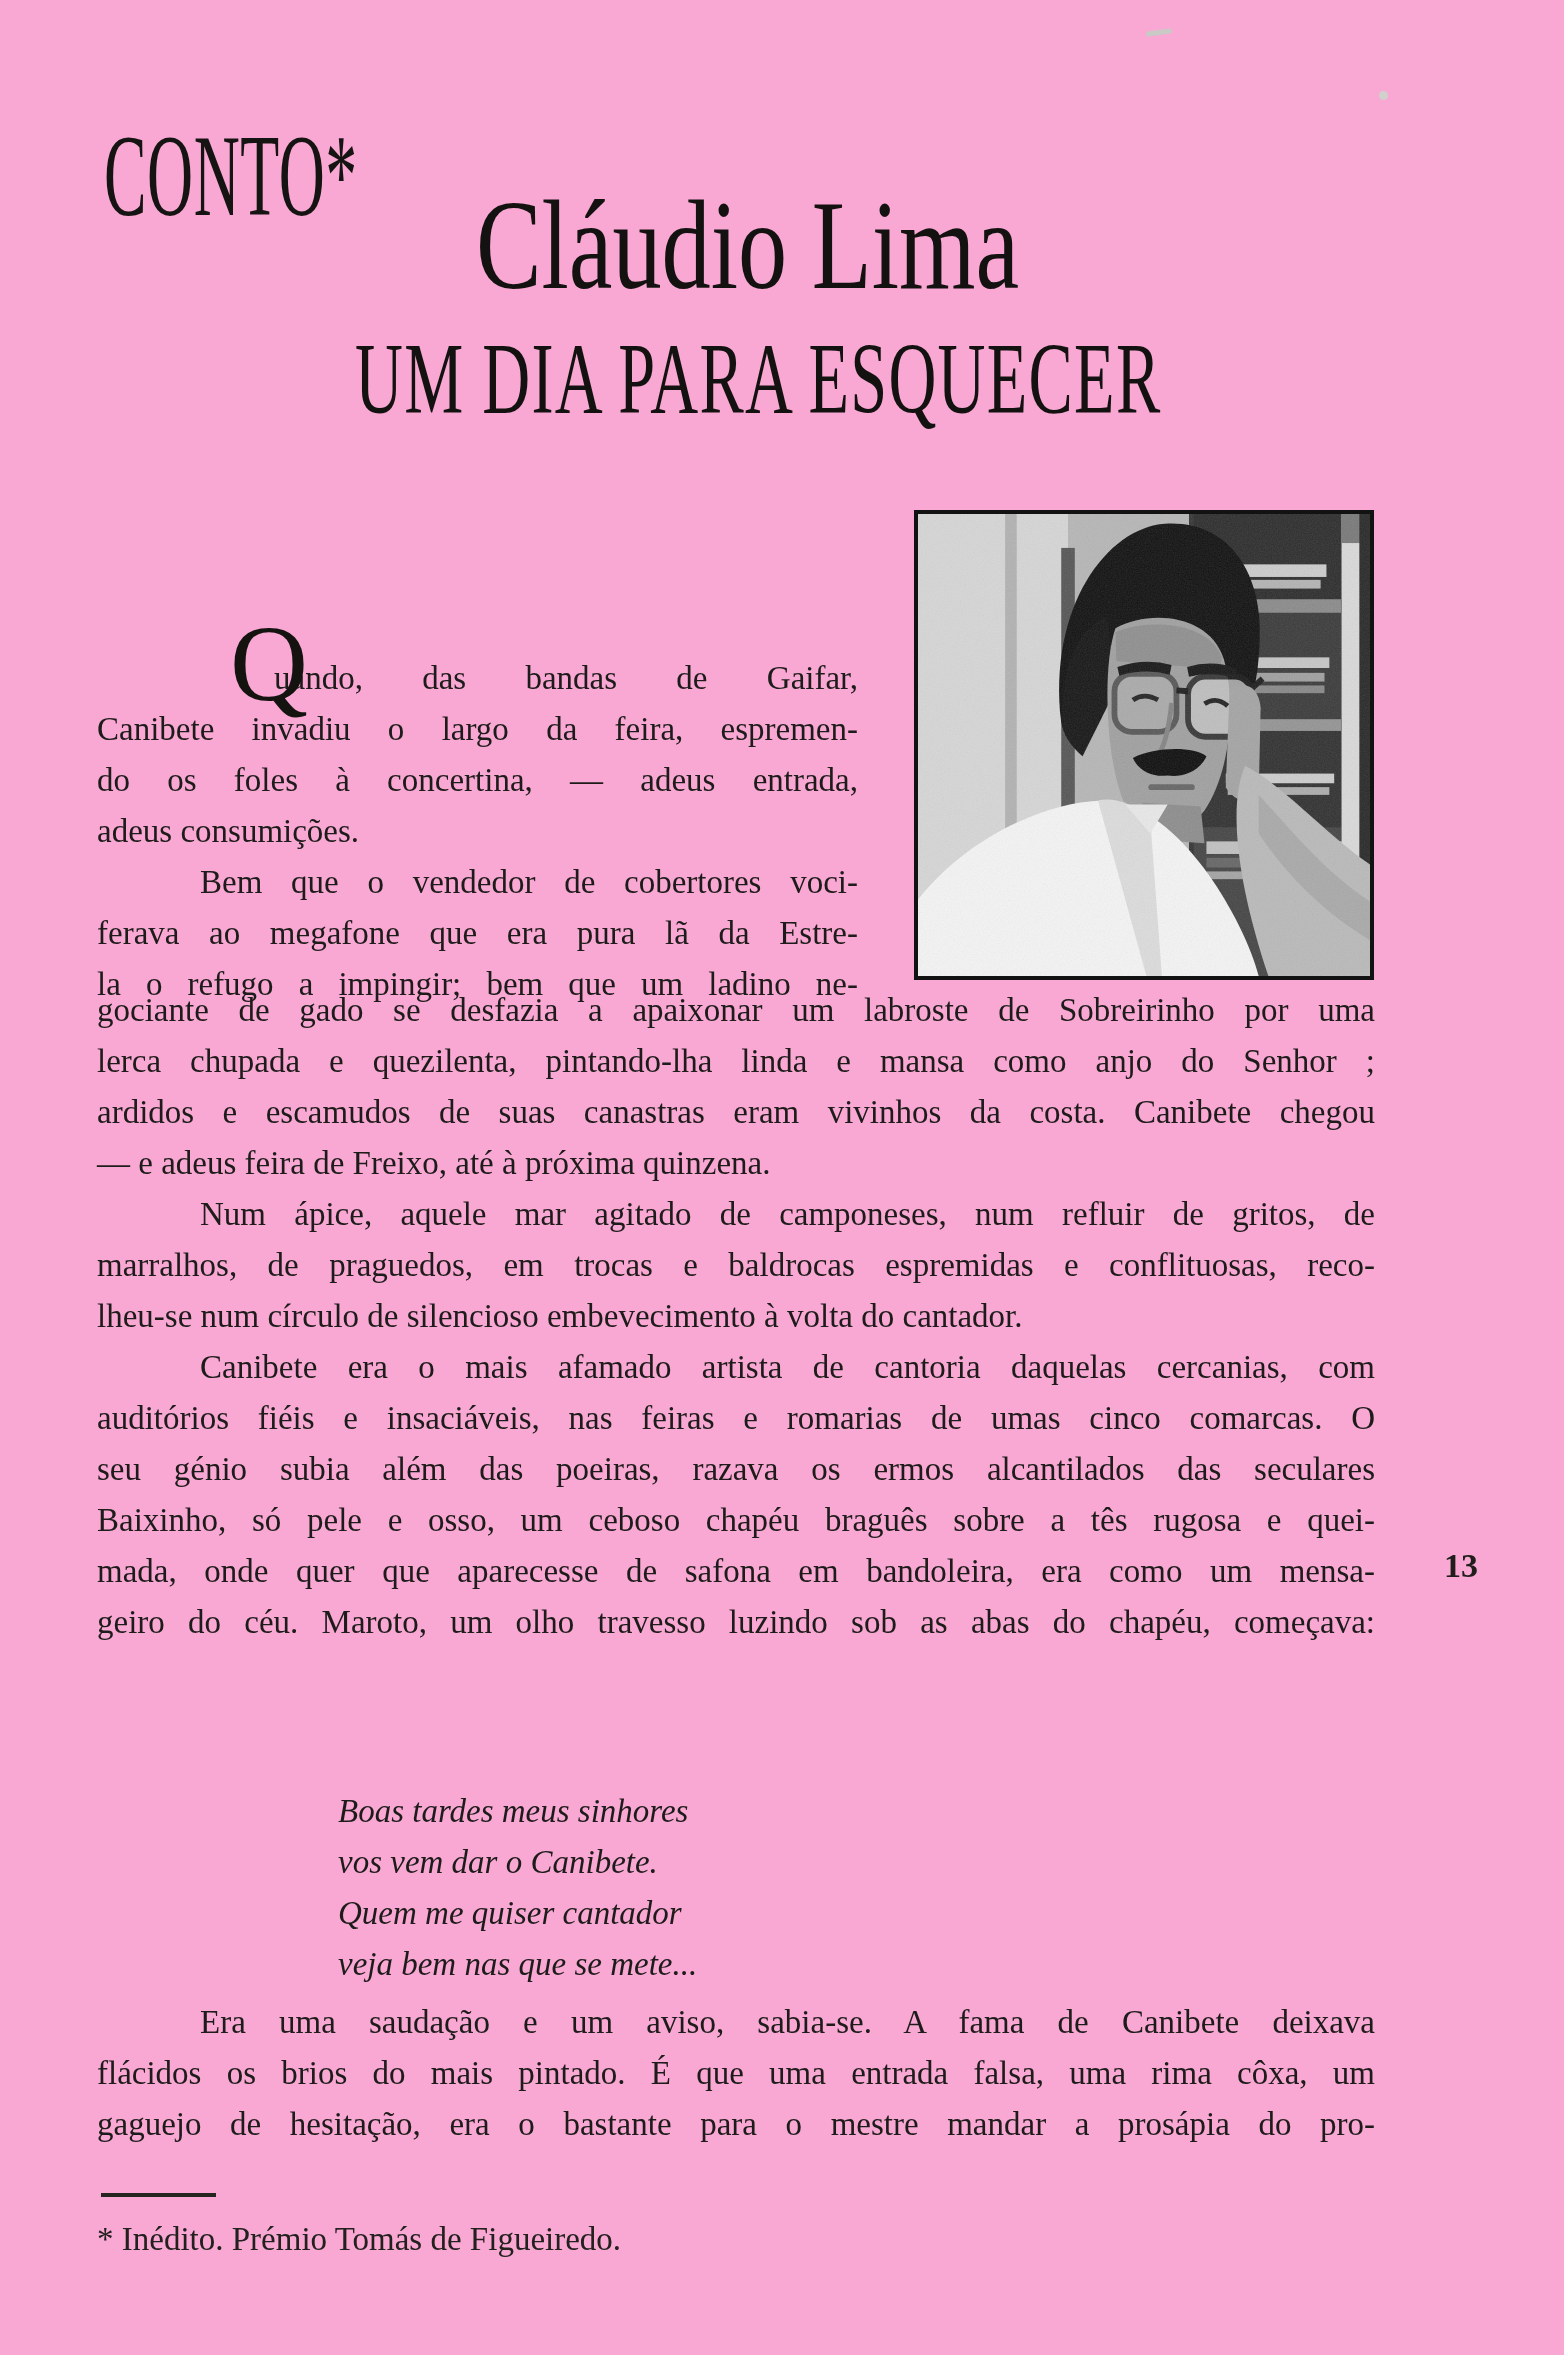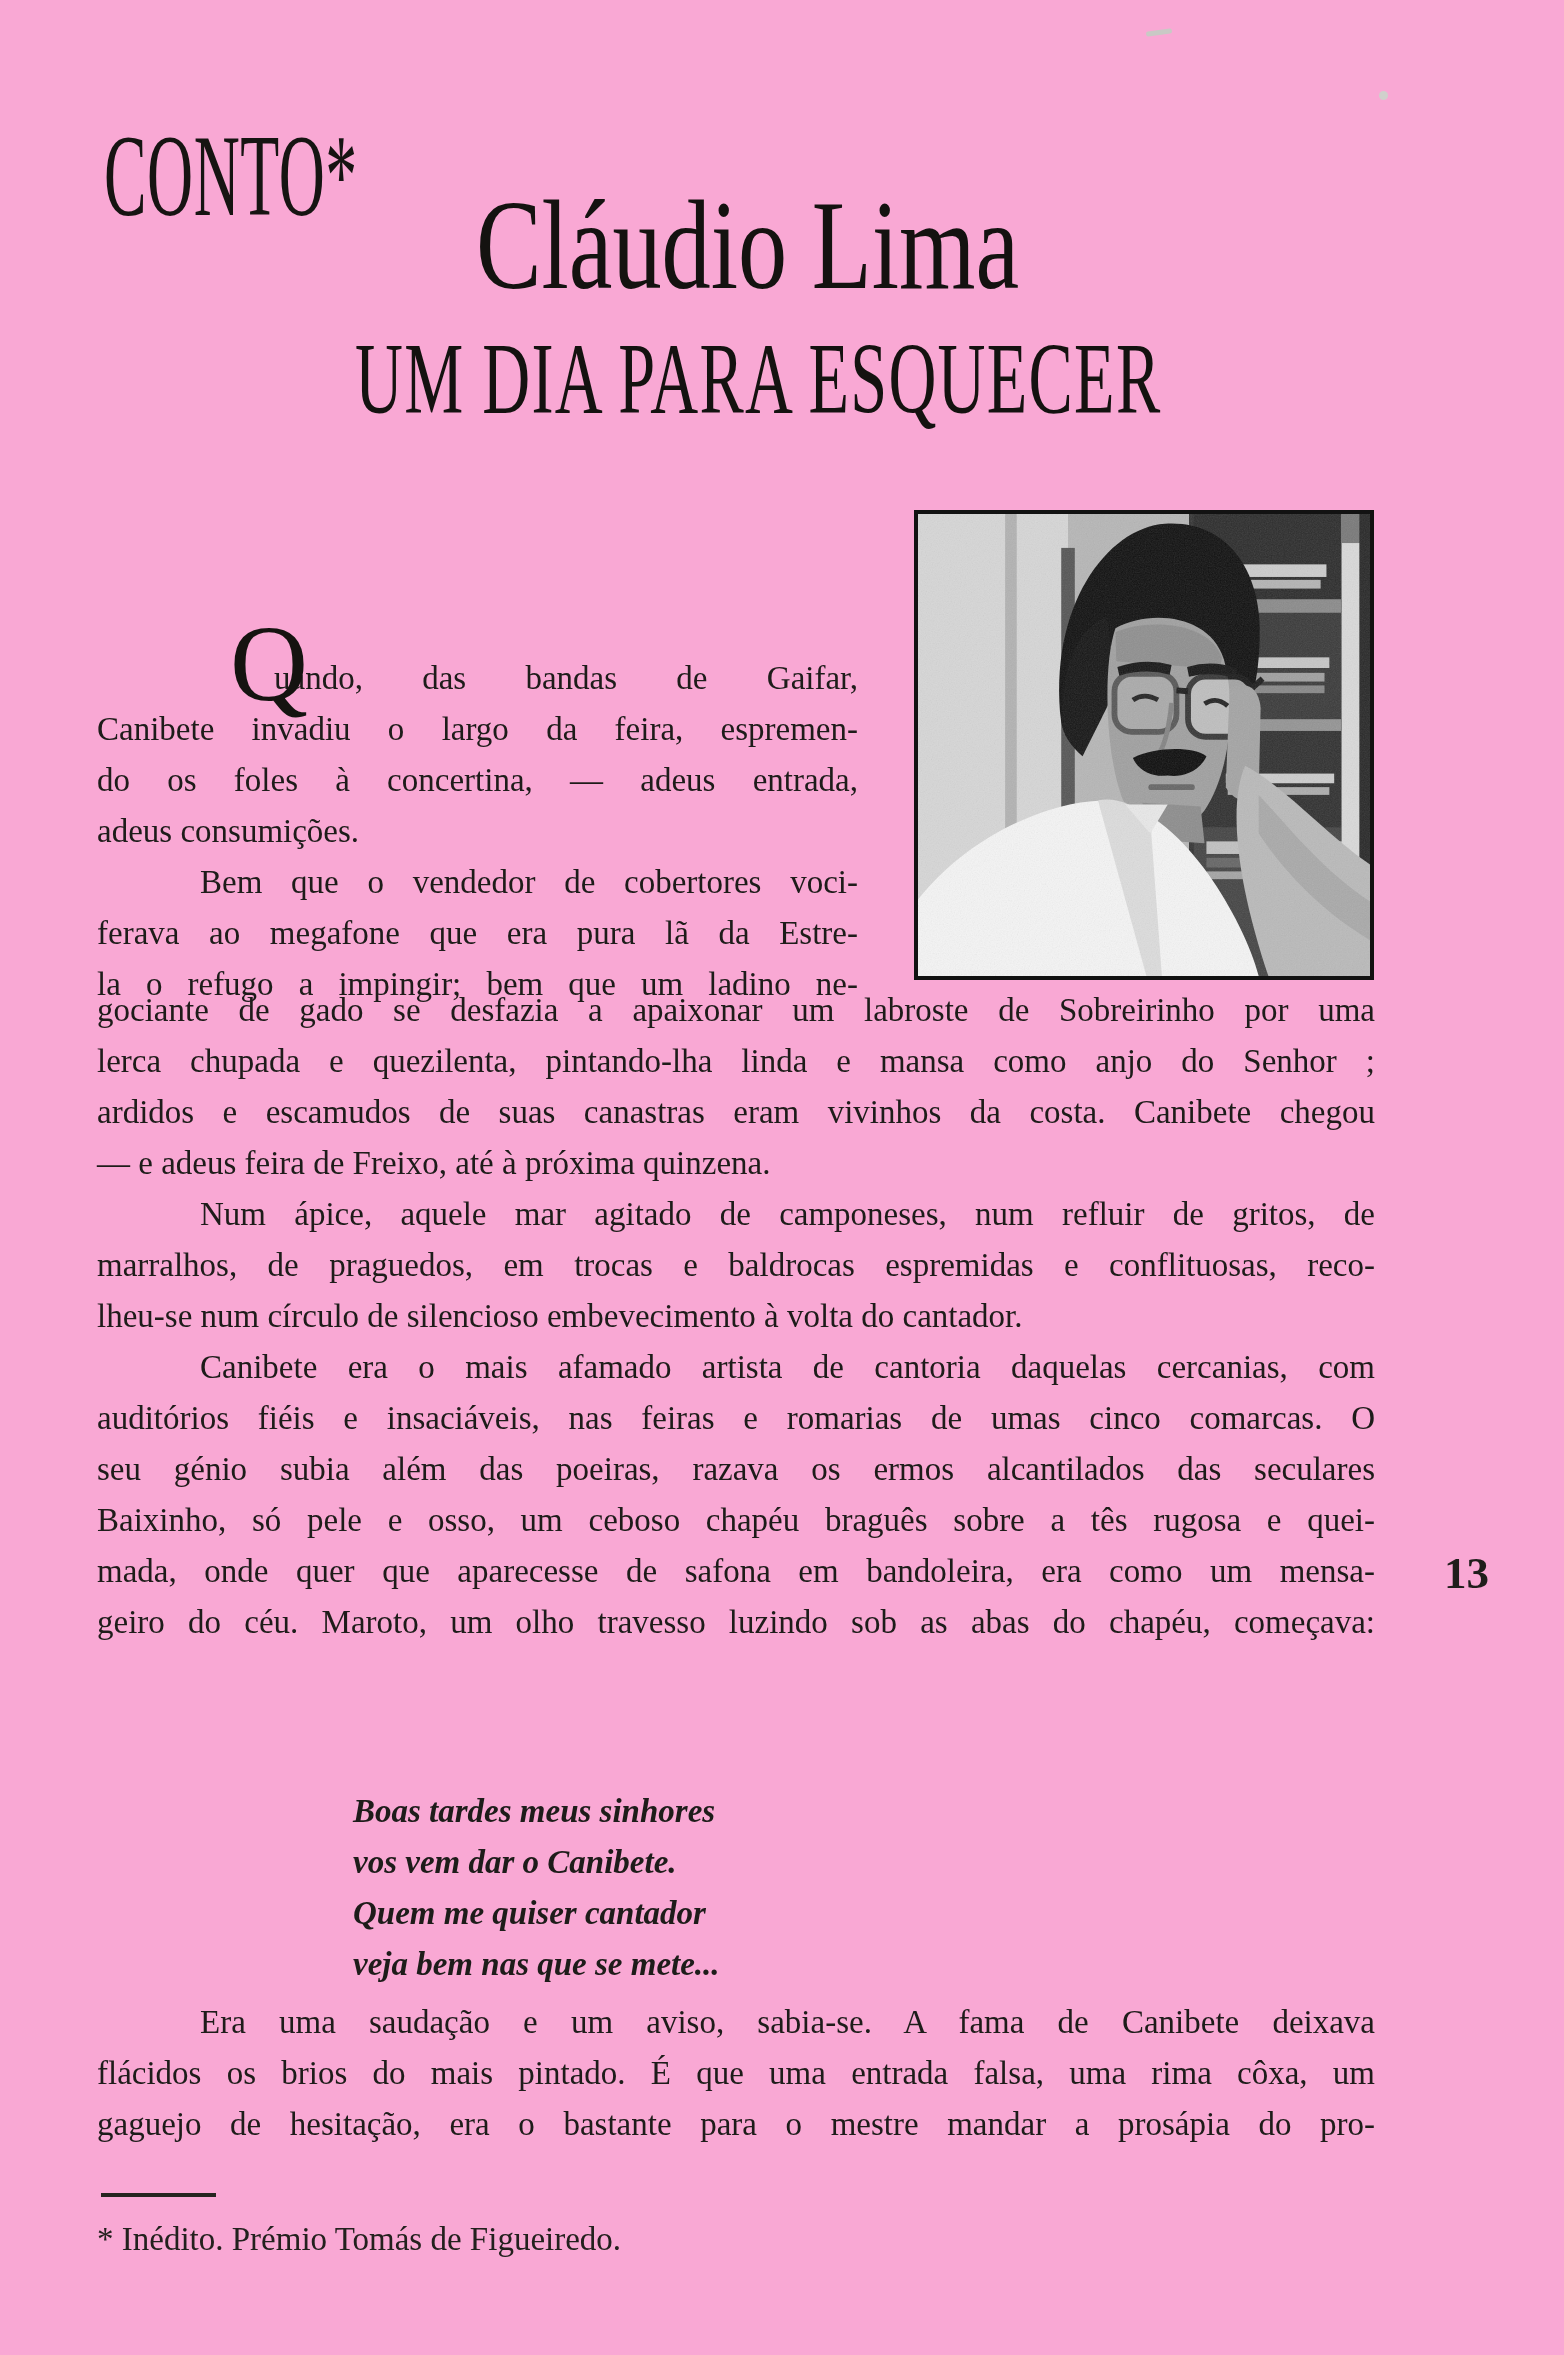--- a/index.html
+++ b/index.html
@@ -40,31 +40,31 @@
   }
   .photo svg{display:block;width:100%;height:100%;}
   
   .textblock{position:absolute;font-size:33px;line-height:51px;}
   .tline{text-align:justify;white-space:normal;}
   .tline.just{text-align-last:justify;}
   .tline.ind{text-indent:103px;}
   .tline.dcline{padding-left:177px;}
   .opening{left:97px;top:653px;width:761px;}
   .wide{left:97px;top:985px;width:1278px;font-family:Liberation Serif, serif;}
-  .verse{left:353px;top:1786px;width:690px;font-style:italic;font-weight:bold;}
+  .verse{left:338px;top:1786px;width:690px;font-style:italic;}
   .verse .tline{text-align:left;}
   .closing{left:97px;top:1997px;width:1278px;}
   .dropcap{
     position:absolute;left:133px;top:-43px;
     font-size:108px;line-height:1;color:#151310;
   }
   
   .pagenum{
     position:absolute;left:1444px;top:1547px;
-    font-size:45px;font-weight:bold;color:#201e1b;
+    font-size:34px;font-weight:bold;color:#201e1b;
   }
   .footrule{
     position:absolute;left:101px;top:2193px;
     width:115px;height:3.9px;background:#26241f;
   }
   .footnote{
     position:absolute;left:97px;top:2218px;
     font-size:33px;line-height:43px;color:#23211e;
   }
   

